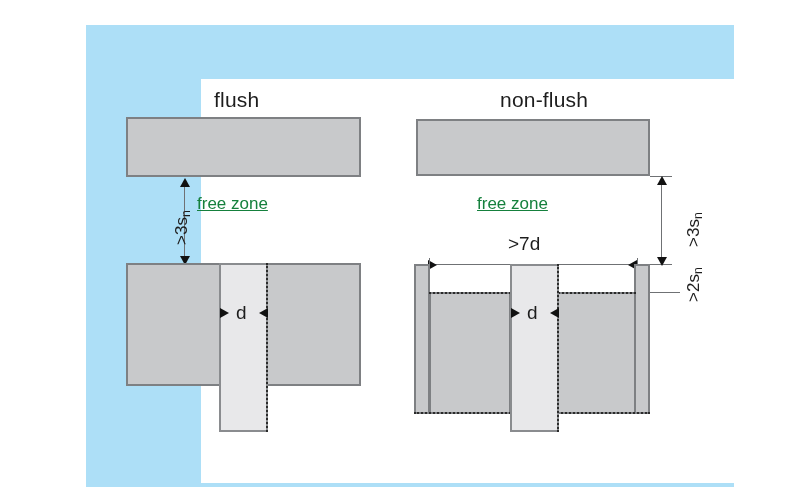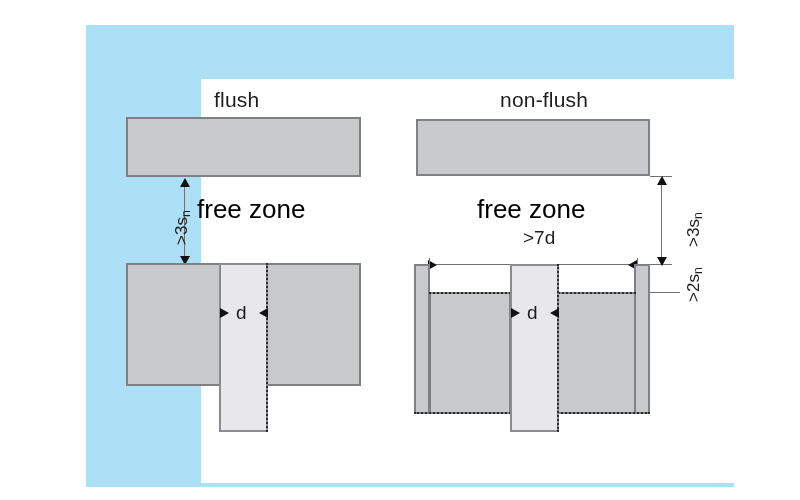--- a/index.html
+++ b/index.html
@@ -11,21 +11,21 @@
   
   #frame{position:absolute;left:86px;top:25px;width:648px;height:462px;
          background:#ADDFF7;}
   #frame-inner{position:absolute;left:115px;top:54px;width:590px;height:404px;
          background:#ffffff;}
 
   
   .title{position:absolute;font-size:21px;color:#1d1d1d;
          letter-spacing:.2px;white-space:nowrap;}
 
-  .zonelabel{position:absolute;font-size:26px;color:#000000;white-space:nowrap;}
+  .zonelabel{position:absolute;font-size:17px;color:#15803d;white-space:nowrap;text-decoration:underline;}
 
   
   .block{position:absolute;background:#C8C9CB;
          border:2px solid #7e8083;box-sizing:border-box;}
 
   
   .lightbar{position:absolute;background:#E8E8EA;
             border:2px solid #8a8c8f;box-sizing:border-box;}
 
   
@@ -85,21 +85,21 @@
   <div class="arw right" style="left:220px;top:308px;"></div>
   <div class="arw left" style="left:259px;top:308px;"></div>
   <div class="dlabel" style="left:236px;top:302px;">d</div>
 
   <div class="title" style="left:500px;top:88px;">non-flush</div>
 
   <div class="block" style="left:416px;top:119px;width:234px;height:57px;"></div>
 
   <div class="zonelabel" style="left:477px;top:194px;">free zone</div>
 
-  <div class="hlabel" style="left:508px;top:227px;margin-left:15px;">&gt;7d</div>
+  <div class="hlabel" style="left:508px;top:233px;">&gt;7d</div>
   <div class="dim-h" style="left:431px;top:264px;width:204px;"></div>
   <div class="arw right" style="left:428px;top:260px;"></div>
   <div class="arw left" style="left:628px;top:260px;"></div>
   <div class="guide" style="left:429px;top:258px;width:1px;height:14px;"></div>
   <div class="guide" style="left:637px;top:258px;width:1px;height:14px;"></div>
 
   <div class="block" style="left:414px;top:264px;width:16px;height:150px;"></div>
   <div class="block" style="left:634px;top:264px;width:16px;height:150px;"></div>
   <div class="block" style="left:429px;top:292px;width:82px;height:122px;"></div>
   <div class="block" style="left:554px;top:292px;width:82px;height:122px;"></div>

